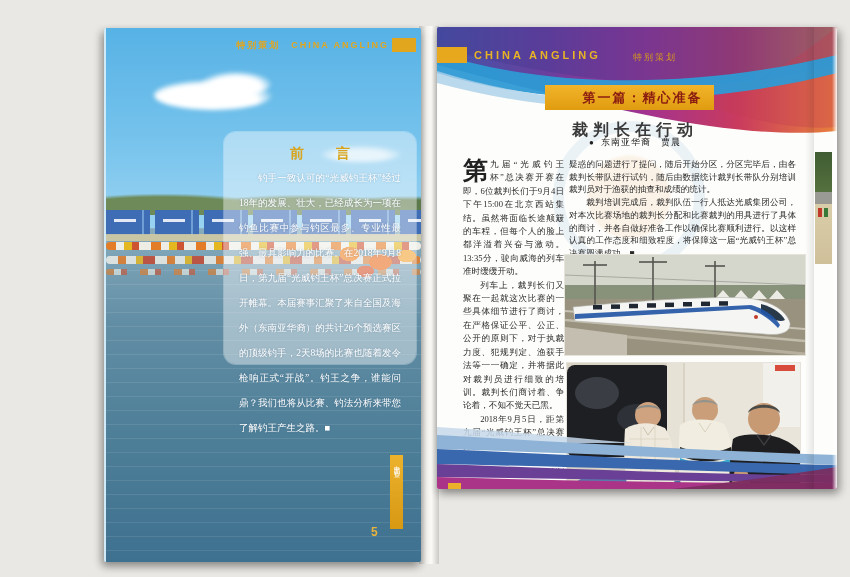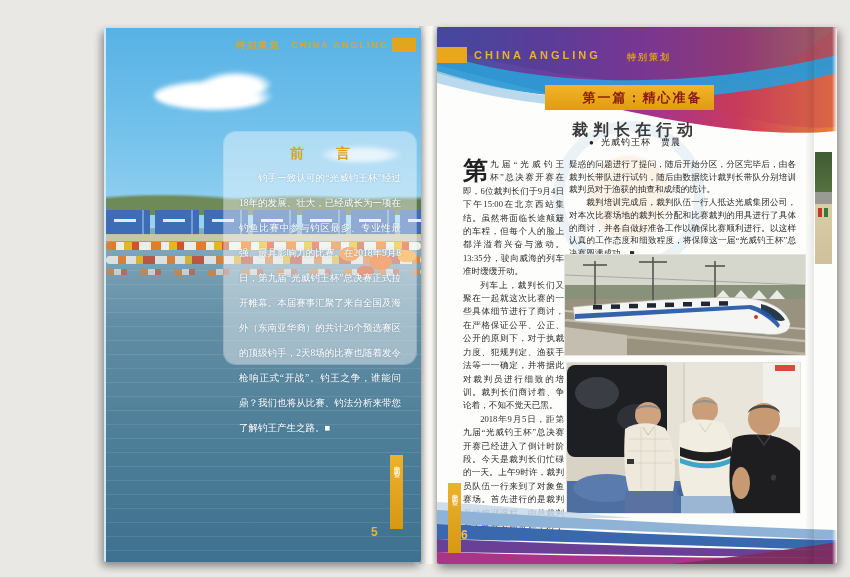--- a/index.html
+++ b/index.html
@@ -61,28 +61,28 @@
   .preface-body{color:#fff;font-size:9.5px;line-height:25px;text-align:justify;text-indent:2em;
                 text-shadow:0 0 2px rgba(55,85,115,.4);}
   .lp-ribbon{position:absolute;left:284px;top:427px;width:13px;height:74px;
              background:linear-gradient(#edb22c,#d79812);text-align:center;}
   .ribbon-label{writing-mode:vertical-rl;color:#fff;font-size:6px;letter-spacing:2px;
                 display:inline-block;margin-top:4px;font-family:"Liberation Sans",sans-serif;}
   .lp-pagenum{position:absolute;left:265px;top:497px;color:#e8b33c;font-weight:bold;font-size:12px;
               font-family:"Liberation Sans",sans-serif;}
 
   
-  .page-right{position:absolute;left:437px;top:27px;width:400px;height:537px;overflow:hidden;
+  .page-right{position:absolute;left:437px;top:27px;width:400px;height:462px;overflow:hidden;
               background:#fdfdfb;border-radius:2px;
               box-shadow:3px 4px 10px rgba(0,0,0,.3),0 4px 8px rgba(0,0,0,.18);}
   .rp-banner{position:absolute;left:0;top:0;width:400px;height:112px;}
   .rp-block{position:absolute;left:0;top:20px;width:30px;height:16px;background:#e8a81e;}
   .rp-header{position:absolute;left:37px;top:22px;color:#e8b424;font-weight:bold;font-size:11px;
              letter-spacing:3px;font-family:"Liberation Sans",sans-serif;white-space:nowrap;}
-  .rp-header-cn{position:absolute;left:190px;top:24px;color:#d89c1a;font-weight:bold;font-size:9px;
+  .rp-header-cn{position:absolute;left:196px;top:24px;color:#d89c1a;font-weight:normal;font-size:9px;
              letter-spacing:2px;white-space:nowrap;}
   .watermark{position:absolute;left:116px;top:94px;width:152px;height:152px;border-radius:50%;
              border:11px solid rgba(115,168,214,.13);}
   .watermark::after{content:"";position:absolute;inset:14px;border-radius:50%;
              background:radial-gradient(circle,rgba(238,150,60,.10) 0 55%,rgba(0,0,0,0) 60%);}
   .badge{position:absolute;left:108px;top:58px;width:169px;height:25px;
          background:linear-gradient(#f2b42a,#e09c10);display:flex;align-items:center;justify-content:center;}
   .badge-label{color:#8a1c12;font-weight:bold;font-size:13px;letter-spacing:2px;margin-left:26px;}
   .article-title{position:absolute;left:26px;top:93px;width:344px;text-align:center;
                  font-size:16px;font-weight:bold;color:#3a3a3a;letter-spacing:5px;}
@@ -174,21 +174,21 @@
     <div class="rp-header">CHINA ANGLING</div>
     <div class="rp-header-cn">特别策划</div>
 
     <div class="watermark"></div>
 
     <div class="badge">
       <span class="badge-label">第一篇：精心准备</span>
     </div>
     <div class="article-title">裁判长在行动</div>
     <div class="byline">
-      <span class="bullet">●</span><span class="name">光威钓王杯　贾晨</span>
+      <span class="bullet">●</span><span class="name">东南亚华裔　贾晨</span>
     </div>
 
     <div class="col1">
       <p><span class="dropcap">第</span><span>九届“光威钓王杯”总决赛开赛在即，6位裁判长们于9月4日下午15:00在北京西站集结。虽然将面临长途颠簸的车程，但每个人的脸上都洋溢着兴奋与激动。13:35分，驶向威海的列车准时缓缓开动。</span></p>
       <p>列车上，裁判长们又聚在一起就这次比赛的一些具体细节进行了商讨，在严格保证公平、公正、公开的原则下，对于执裁力度、犯规判定、渔获手法等一一确定，并将据此对裁判员进行细致的培训。裁判长们商讨着、争论着，不知不觉天已黑。</p>
       <p>2018年9月5日，距第九届“光威钓王杯”总决赛开赛已经进入了倒计时阶段。今天是裁判长们忙碌的一天。上午9时许，裁判员队伍一行来到了对象鱼赛场。首先进行的是裁判员的培训课程，由总裁判长关永安老师讲述了对于比赛中判罚力度的掌握、以及犯规行为的认定。这是各位裁判长们在火车上按照比赛规则和判罚条例最后商定的。课程培训完毕后，本次比赛的全体裁判员们，各自就</p>
     </div>
     <div class="col2">
       <p>疑惑的问题进行了提问，随后开始分区，分区完毕后，由各裁判长带队进行试钓，随后由数据统计裁判长带队分别培训裁判员对于渔获的抽查和成绩的统计。</p>
       <p class="indent">裁判培训完成后，裁判队伍一行人抵达光威集团公司，对本次比赛场地的裁判长分配和比赛裁判的用具进行了具体的商讨，并各自做好准备工作以确保比赛顺利进行。以这样认真的工作态度和细致程度，将保障这一届“光威钓王杯”总决赛圆满成功。■</p>

